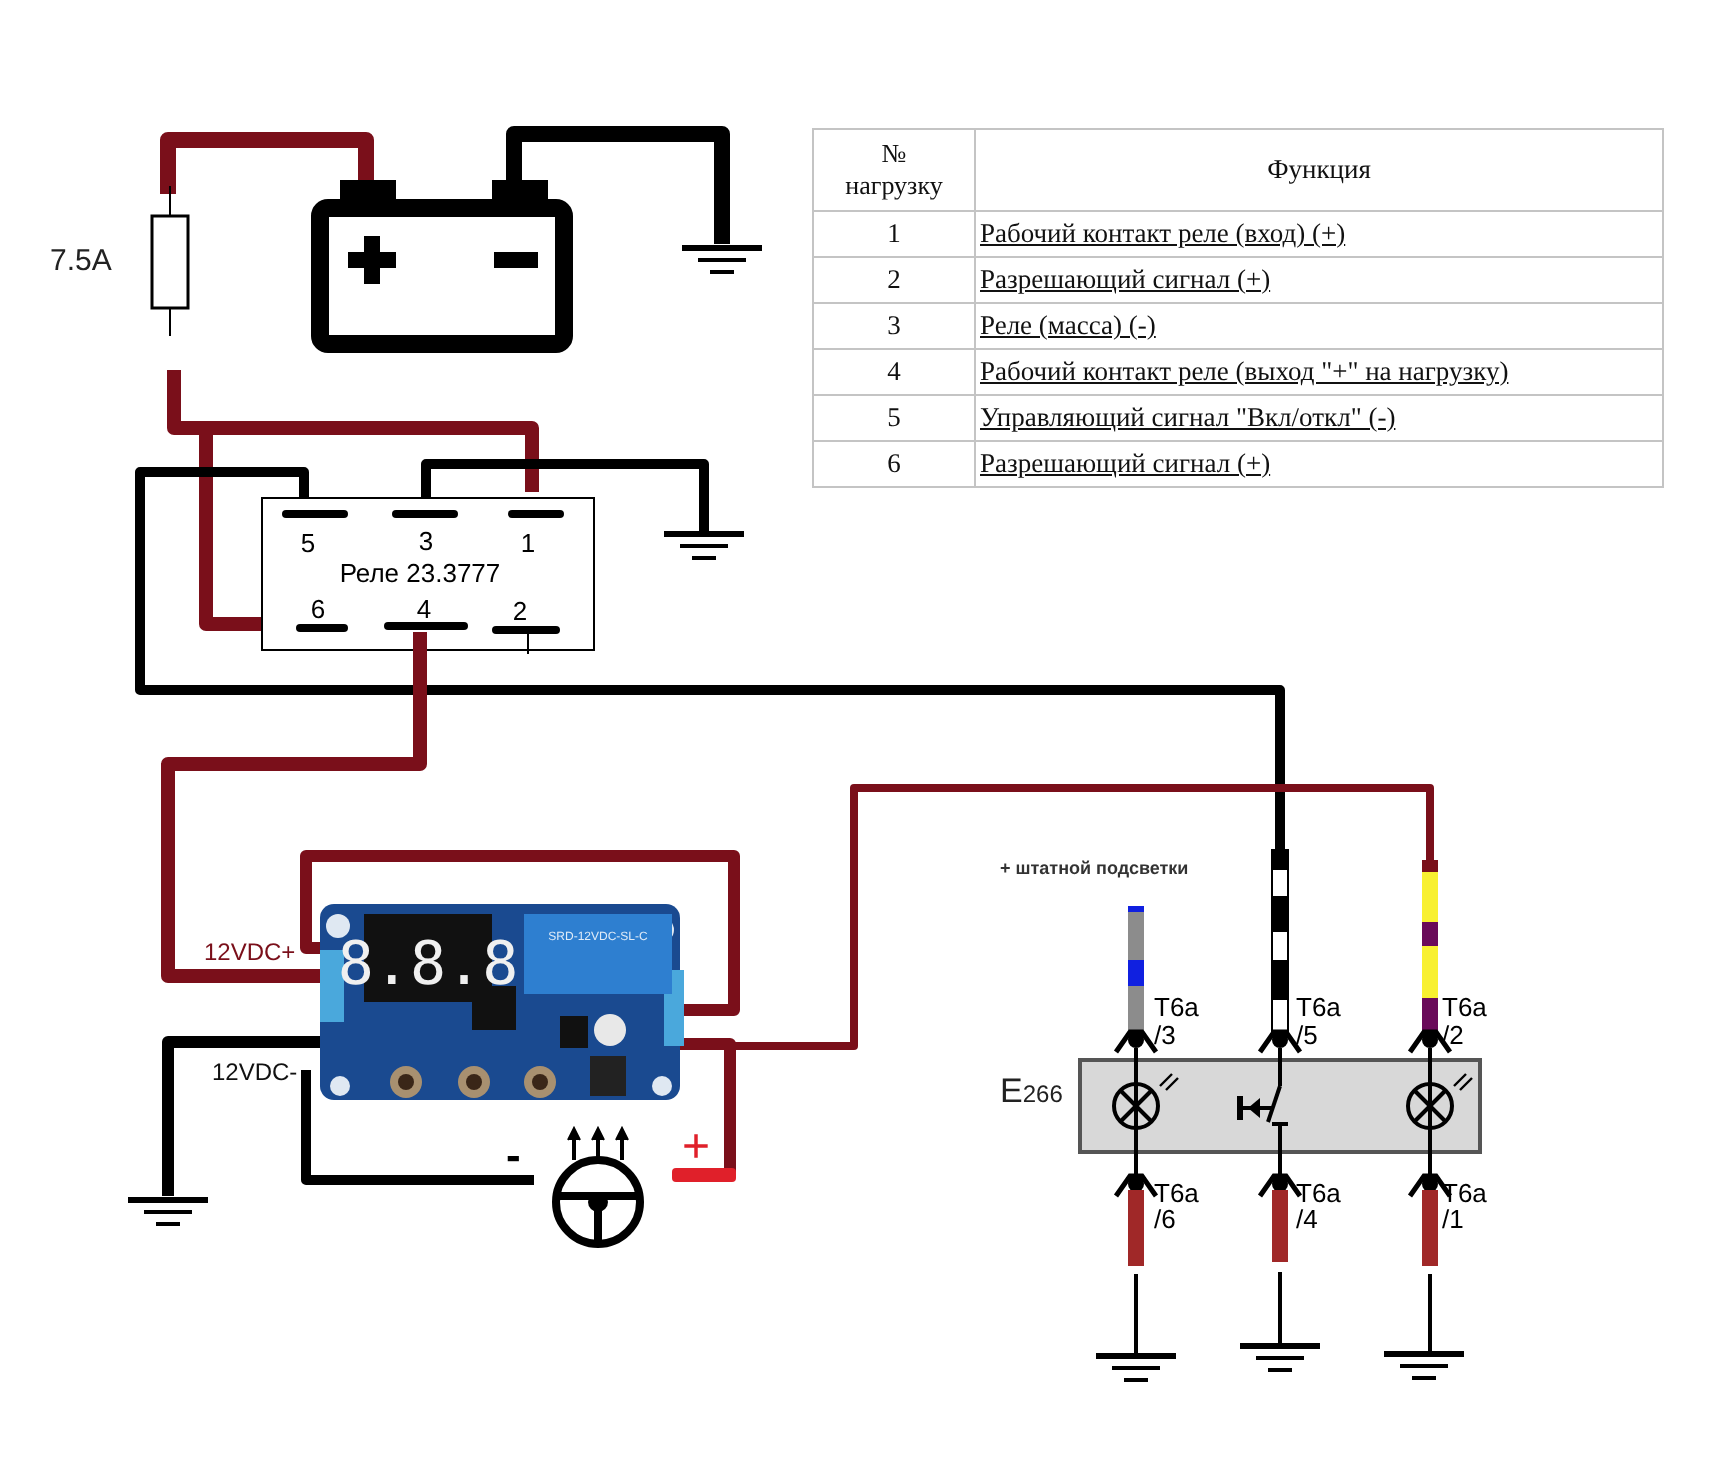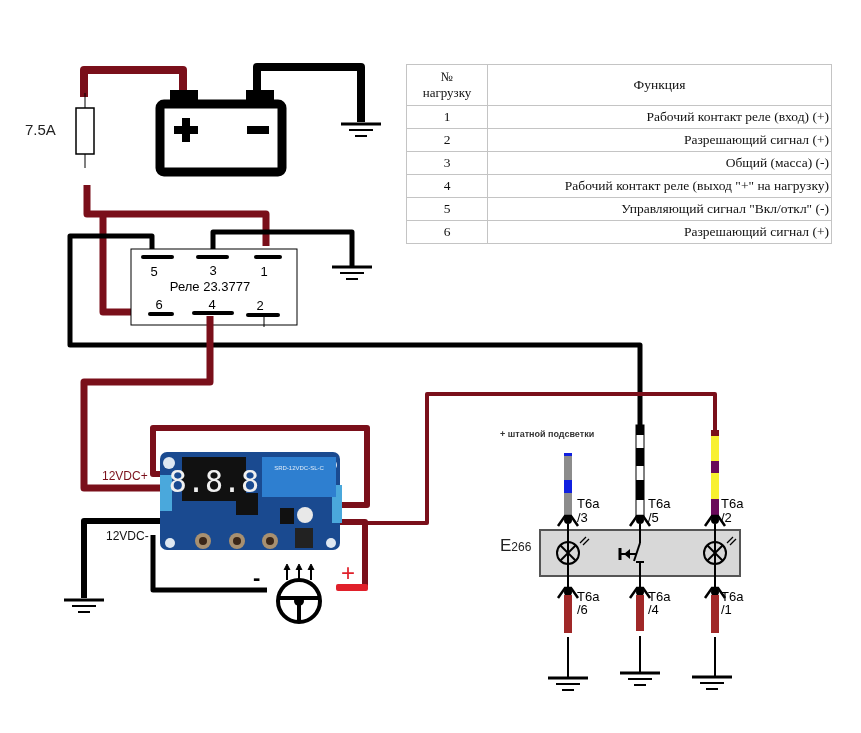--- a/index.html
+++ b/index.html
@@ -8,21 +8,21 @@
   .lbl { font-family: "Liberation Sans", sans-serif; }
   .tbl {
     position: absolute; left: 406px; top: 64px; width: 426px;
     border-collapse: collapse; font-family: "Liberation Serif", serif; font-size: 13.5px; color: #111;
     border: 1px solid #b8b8b8;
   }
   .tbl th, .tbl td { border: 1px solid #c4c4c4; padding: 0 2px; height: 22px; }
   .tbl th { font-weight: normal; height: 40px; }
   .tbl th.num { width: 76px; font-size: 13px; line-height: 16px; }
   .tbl td.num { text-align: center; }
-  .tbl td.fn { text-align: right; }
+  .tbl td.fn { text-align: left; text-decoration: underline; }
 </style>
 </head>
 <body>
 
 <svg class="diagram" width="861" height="733" viewBox="0 0 861 733" xmlns="http://www.w3.org/2000/svg">
   <defs>
     <g id="gnd">
       <line x1="-20" y1="0" x2="20" y2="0" stroke="#000" stroke-width="3"></line>
       <line x1="-12" y1="6" x2="12" y2="6" stroke="#000" stroke-width="2"></line>
       <line x1="-6" y1="12" x2="6" y2="12" stroke="#000" stroke-width="2"></line>
@@ -238,21 +238,21 @@
     <tr>
       <td class="num">1</td>
       <td class="fn">Рабочий контакт реле (вход) (+)</td>
     </tr>
     <tr>
       <td class="num">2</td>
       <td class="fn">Разрешающий сигнал (+)</td>
     </tr>
     <tr>
       <td class="num">3</td>
-      <td class="fn">Общий (масса) (-)</td>
+      <td class="fn">Реле (масса) (-)</td>
     </tr>
     <tr>
       <td class="num">4</td>
       <td class="fn">Рабочий контакт реле (выход "+" на нагрузку)</td>
     </tr>
     <tr>
       <td class="num">5</td>
       <td class="fn">Управляющий сигнал "Вкл/откл" (-)</td>
     </tr>
     <tr>

